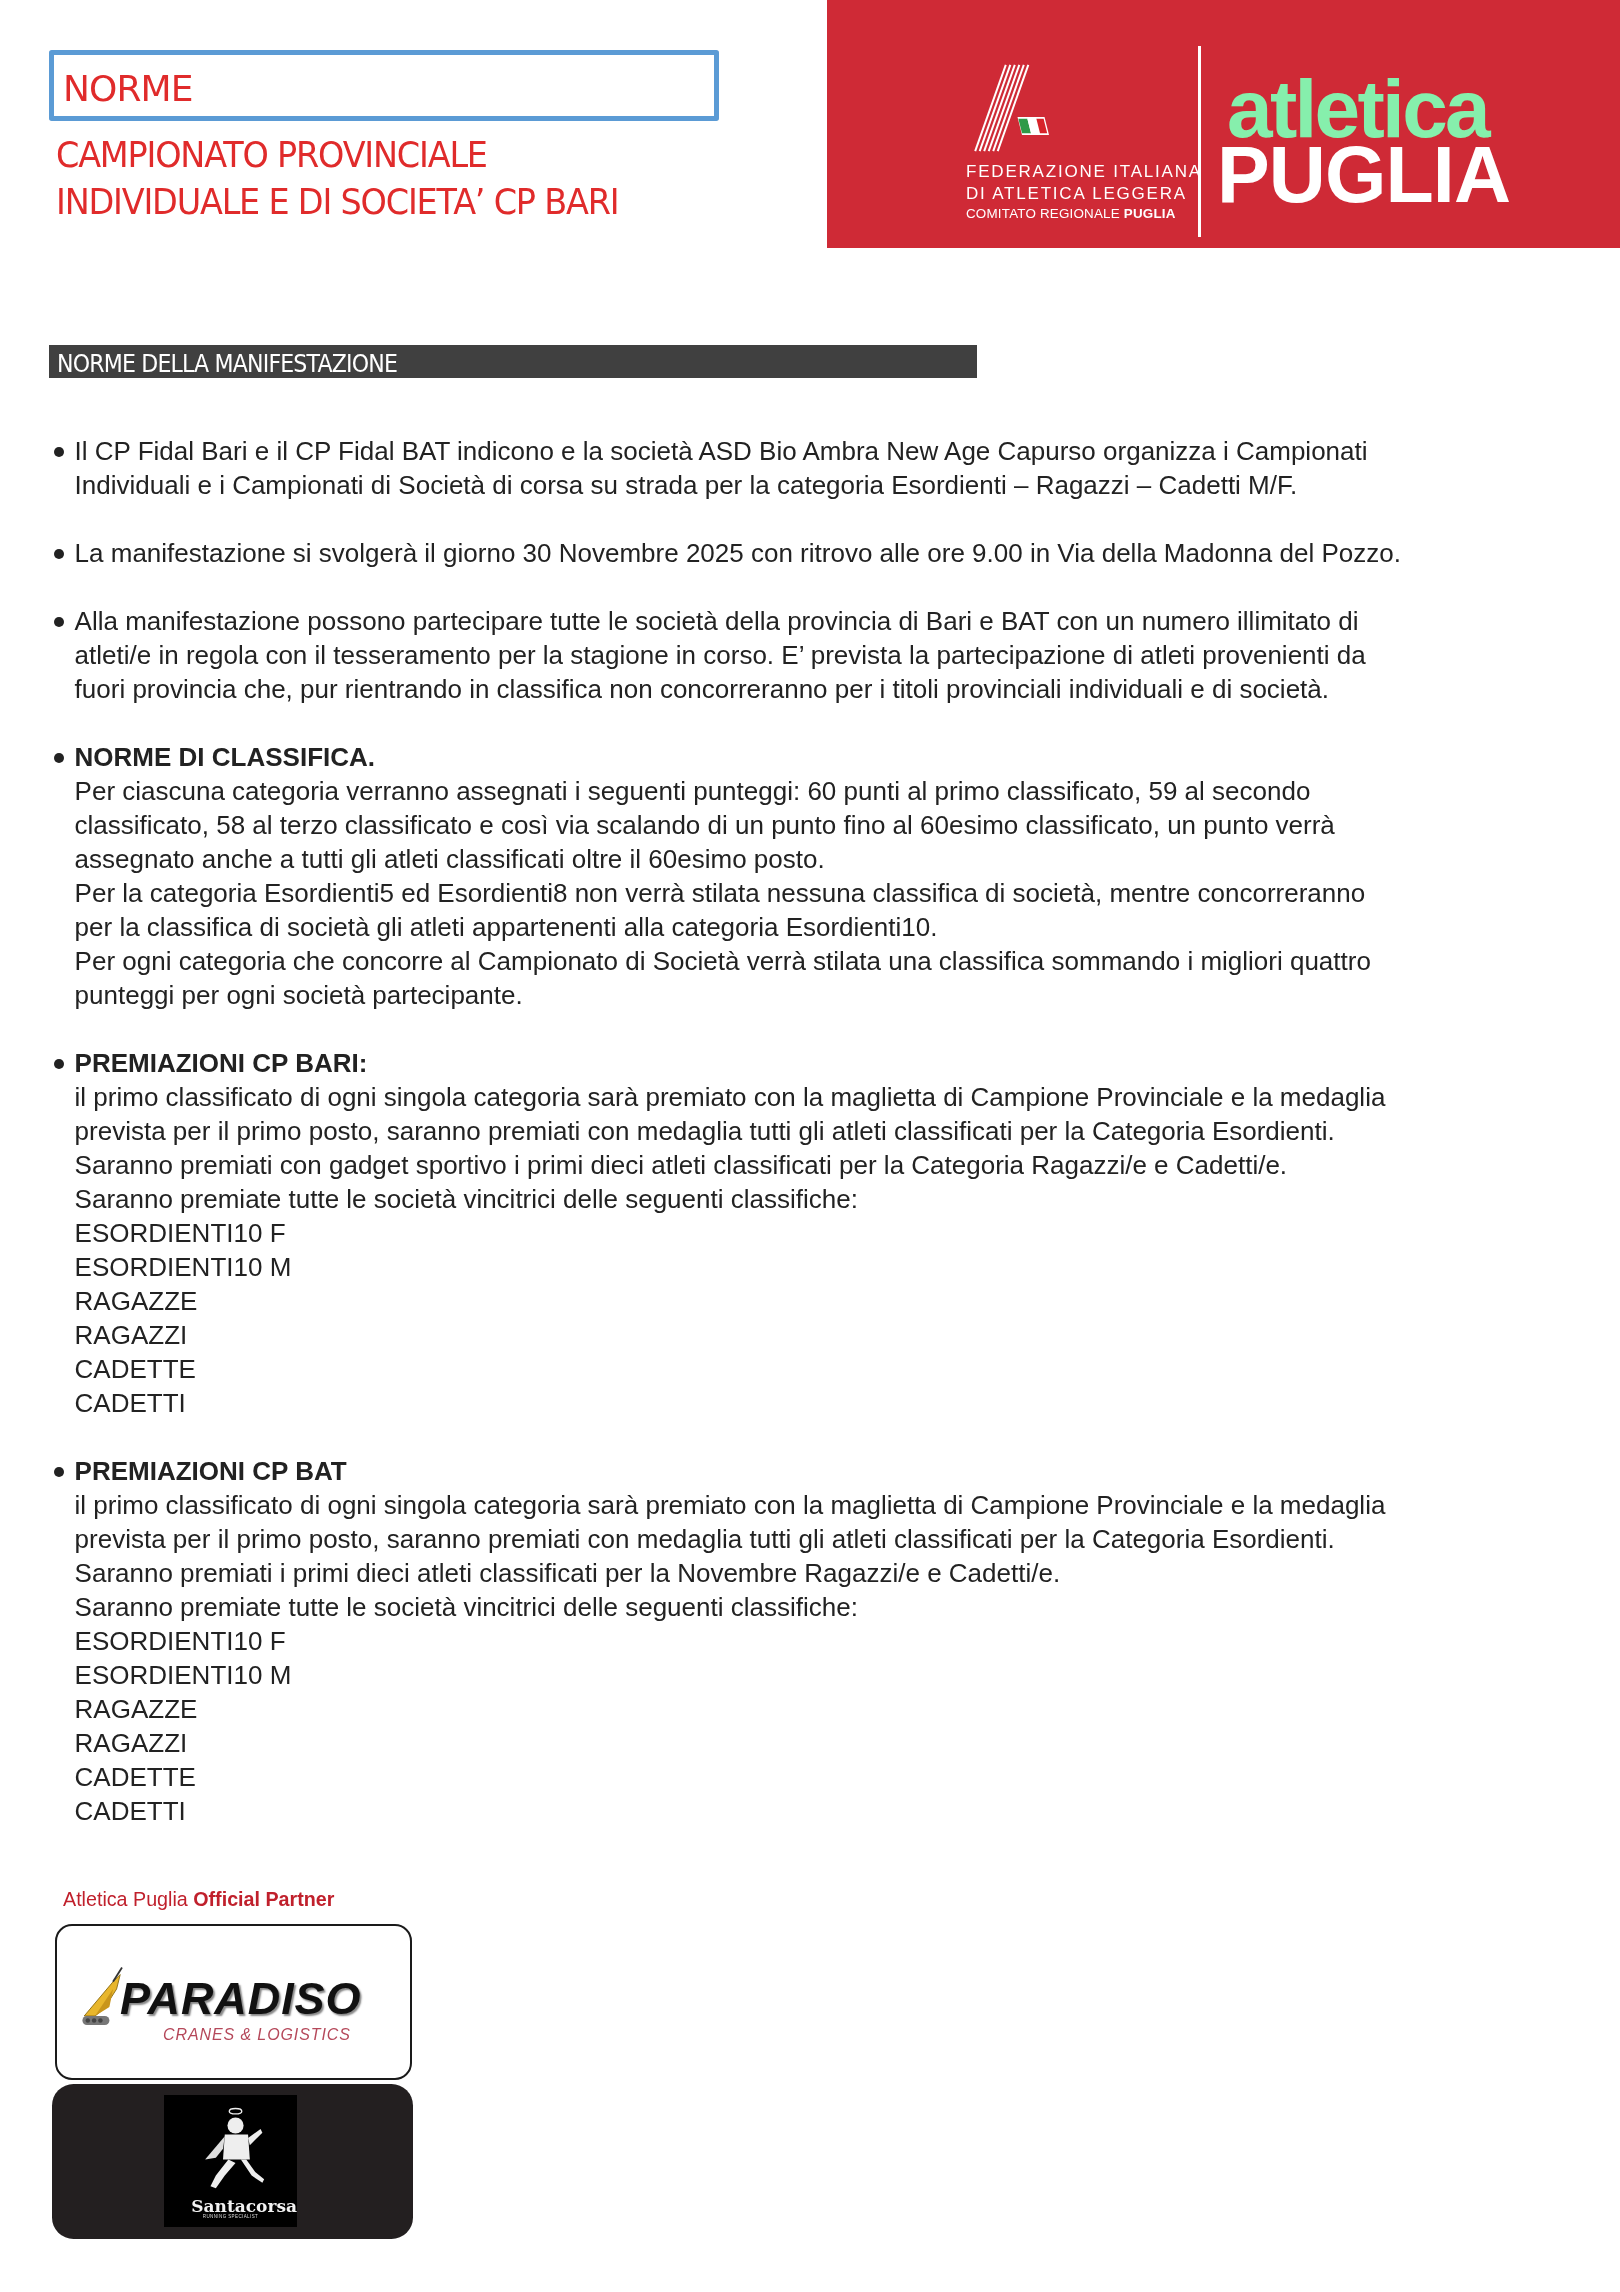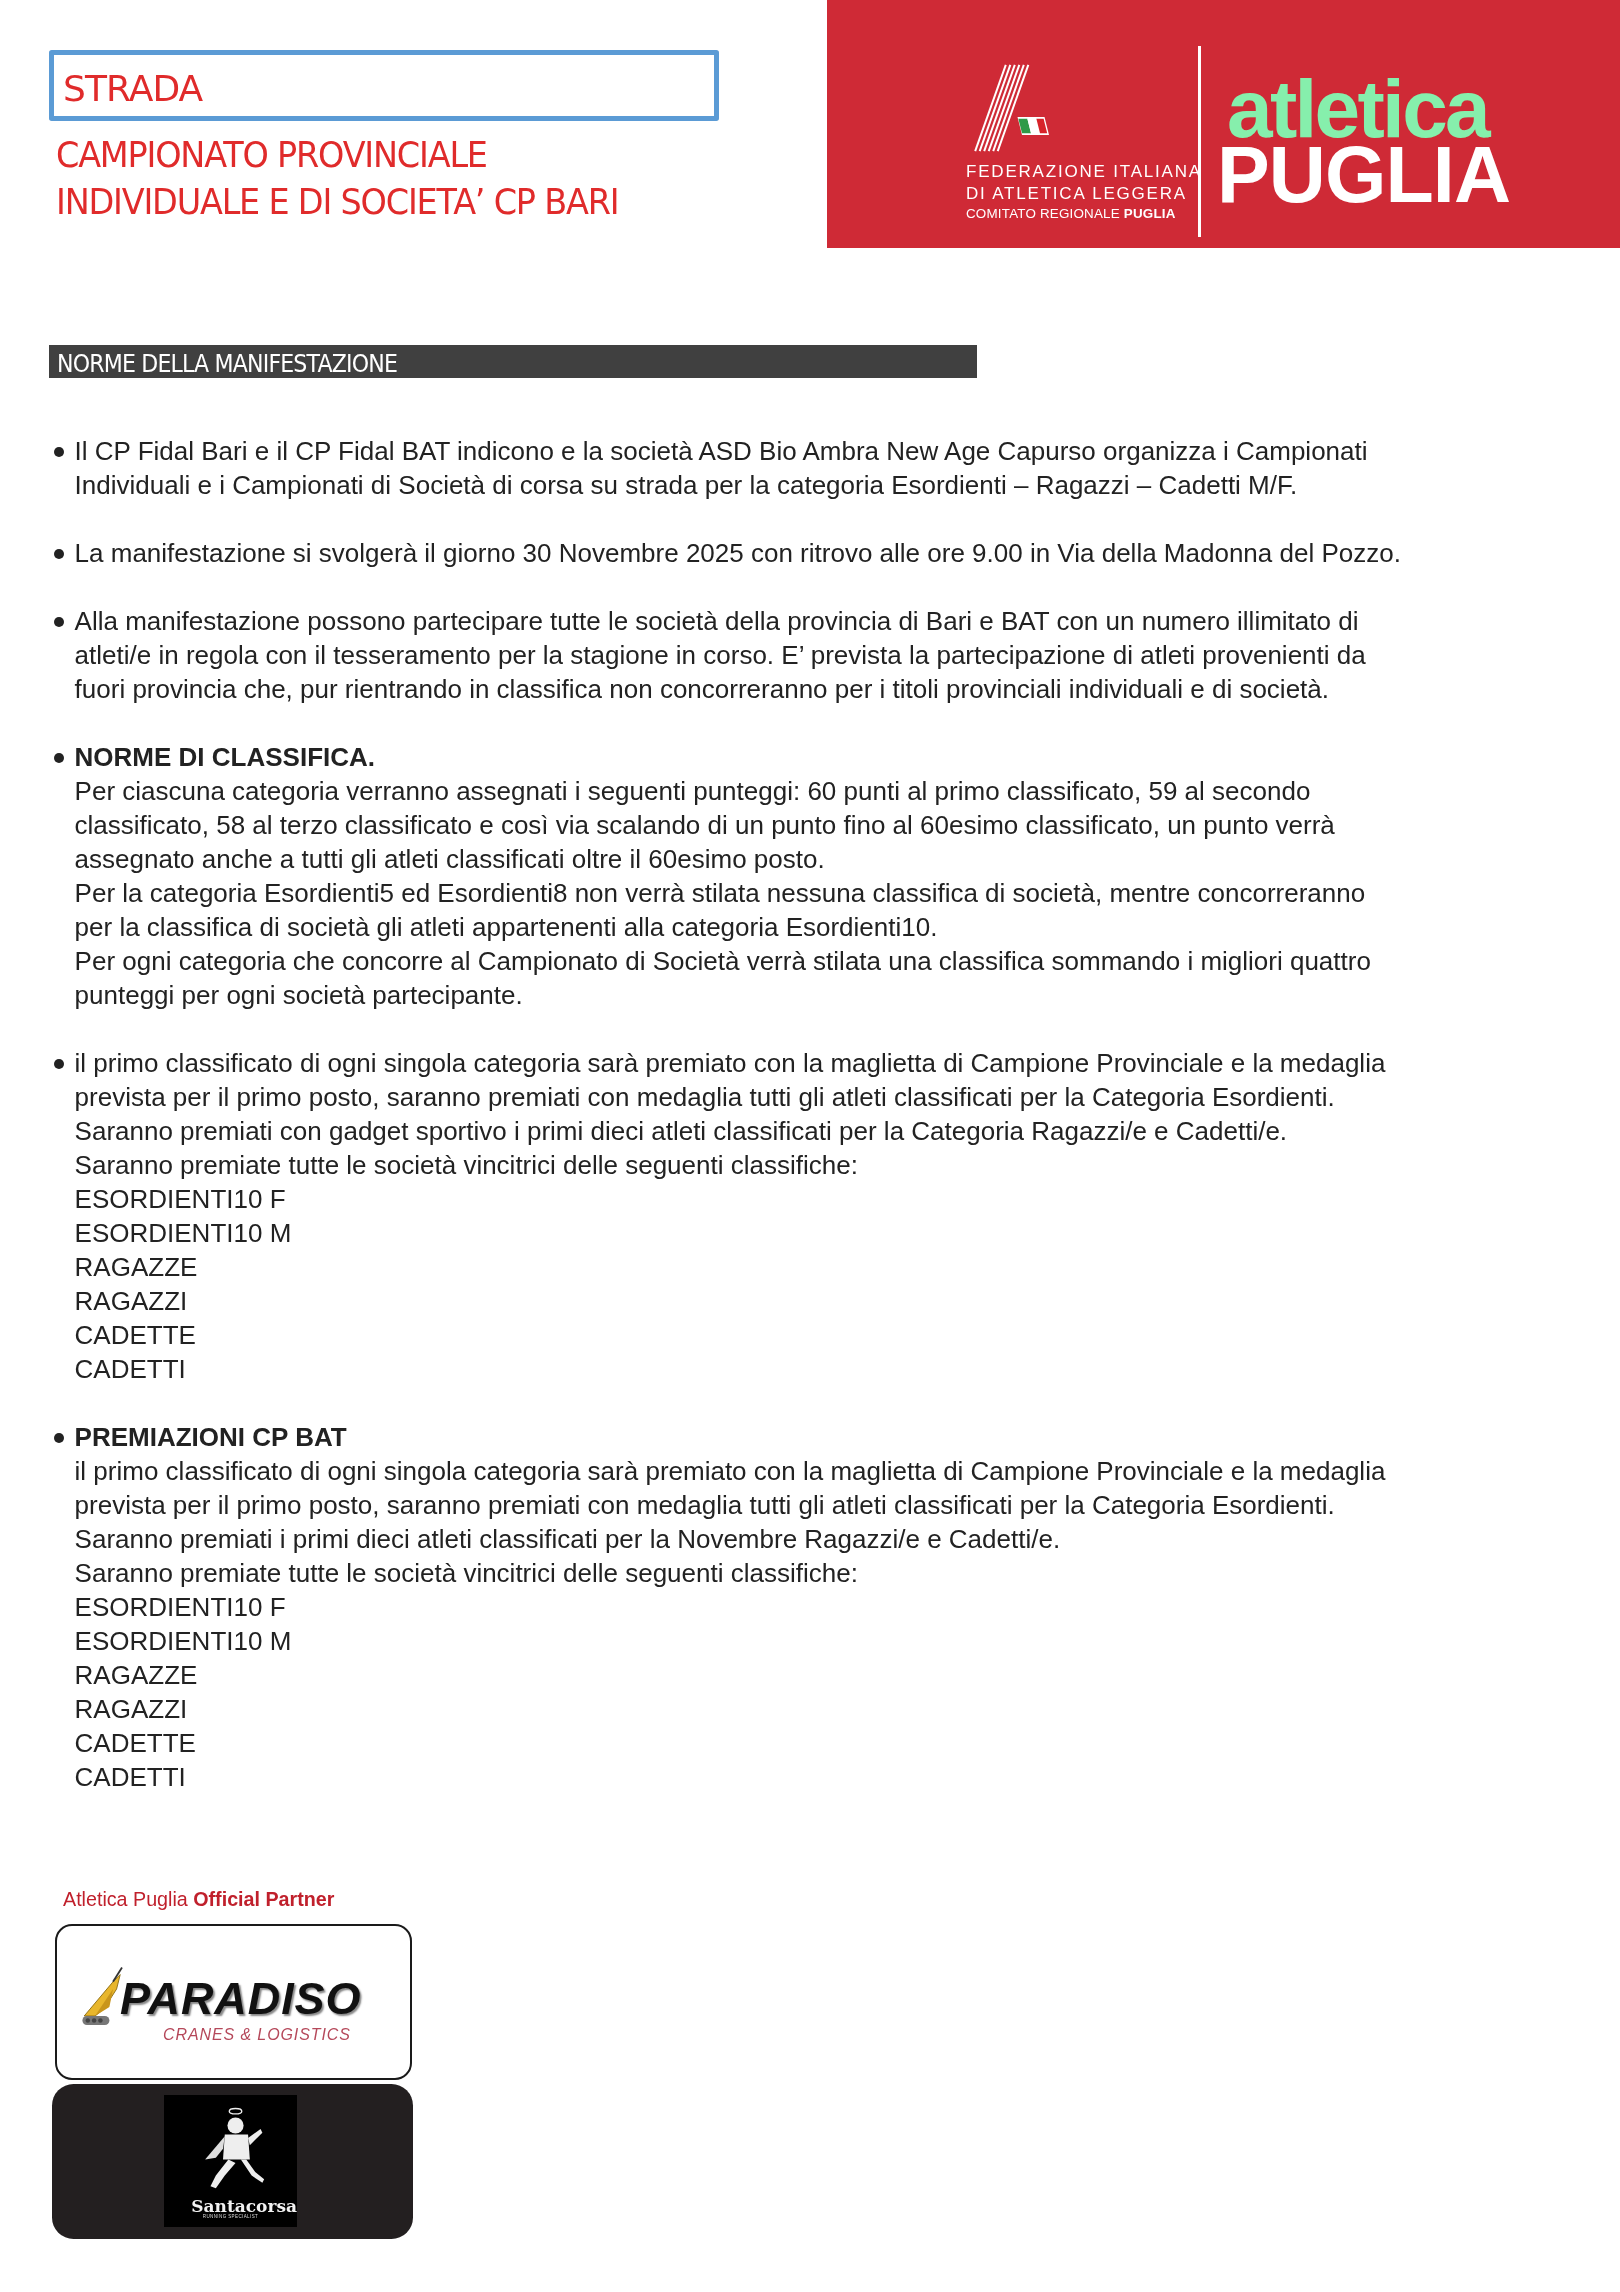--- a/index.html
+++ b/index.html
@@ -50,21 +50,21 @@
   .santa-inner { position: absolute; left: 112px; top: 10.7px; width: 133px; height: 132px; background: #000; }
   .santa-figure { position: absolute; left: 25px; top: 9px; width: 85px; height: 94px; }
   .santa-name { position: absolute; left: 0; width: 133px; top: 101px; text-align: right; color: #f2f2f2;
                 font-family: "DejaVu Serif", serif; font-weight: bold; font-size: 17px; }
   .santa-sub { position: absolute; left: 0; width: 133px; top: 119px; text-align: center; color: #ddd; font-size: 4.5px; letter-spacing: 0.4px; }
 </style>
 </head>
 <body>
 
 <div class="strada-box">
-  <span class="strada-text">STRADA</span>
+  <span class="strada-text">NORME</span>
 </div>
 <div class="title">
   <div>CAMPIONATO PROVINCIALE</div>
   <div>INDIVIDUALE E DI SOCIETA’ CP BARI</div>
 </div>
 
 <div class="brand">
   <svg class="fidal-mark" viewBox="0 0 100 100">
     <g stroke="#ffffff" stroke-width="2.2" fill="none">
       <line x1="42" y1="2" x2="8" y2="98"></line>
@@ -126,20 +126,21 @@
     <span class="line">assegnato anche a tutti gli atleti classificati oltre il 60esimo posto.</span>
     <span class="line">Per la categoria Esordienti5 ed Esordienti8 non verrà stilata nessuna classifica di società, mentre concorreranno</span>
     <span class="line">per la classifica di società gli atleti appartenenti alla categoria Esordienti10.</span>
     <span class="line">Per ogni categoria che concorre al Campionato di Società verrà stilata una classifica sommando i migliori quattro</span>
     <span class="line">punteggi per ogni società partecipante.</span>
   </div>
   <div class="gap2"></div>
 
   <div class="bullet-block">
     <span class="bullet"></span>
+    <span class="line bold">PREMIAZIONI CP BARI:</span>
     <span class="line">il primo classificato di ogni singola categoria sarà premiato con la maglietta di Campione Provinciale e la medaglia</span>
     <span class="line">prevista per il primo posto, saranno premiati con medaglia tutti gli atleti classificati per la Categoria Esordienti.</span>
     <span class="line">Saranno premiati con gadget sportivo i primi dieci atleti classificati per la Categoria Ragazzi/e e Cadetti/e.</span>
     <span class="line">Saranno premiate tutte le società vincitrici delle seguenti classifiche:</span>
     <span class="line">ESORDIENTI10 F</span>
     <span class="line">ESORDIENTI10 M</span>
     <span class="line">RAGAZZE</span>
     <span class="line">RAGAZZI</span>
     <span class="line">CADETTE</span>
     <span class="line">CADETTI</span>

